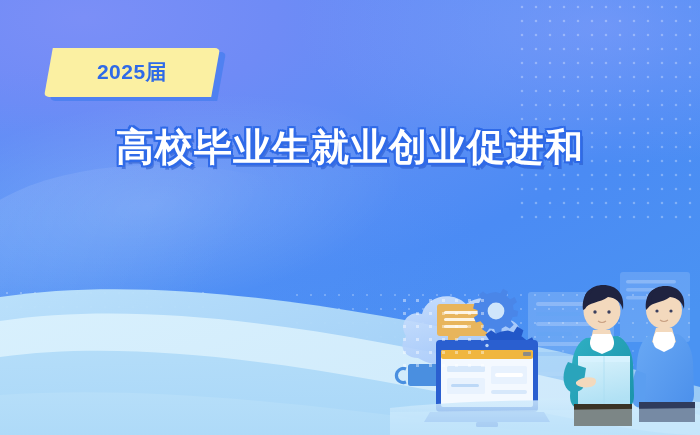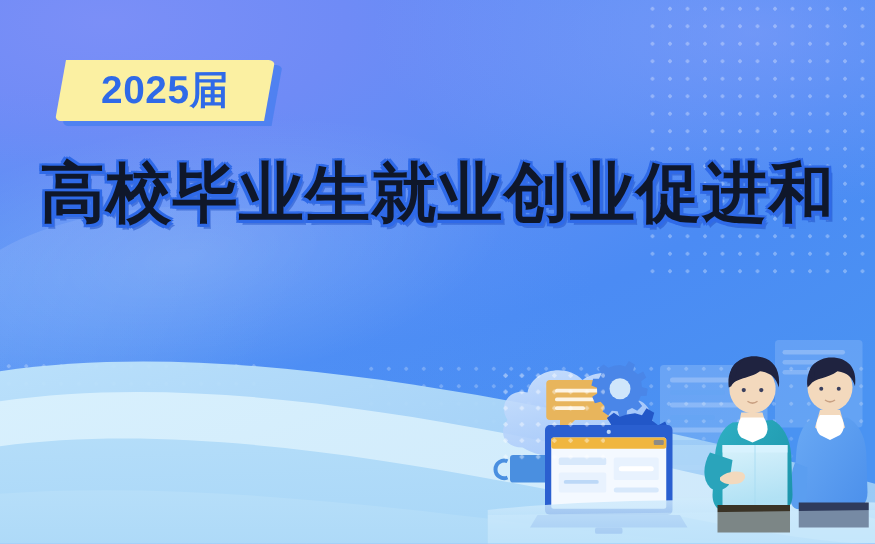--- a/index.html
+++ b/index.html
@@ -71,36 +71,36 @@
   .badge{
     position:relative;
     width:176px;height:49px;
     background:#fbf0a2;
     clip-path:polygon(5% 0, 100% 0, 95% 100%, 0% 100%);
     border-radius:5px;
     display:flex;align-items:center;justify-content:center;
   }
   .badge span{
     color:#2f6ae8;
-    font-size:31px;
+    font-size:21px;
     font-weight:700;
     letter-spacing:.5px;
     line-height:1;
     transform:translateY(-1px);
   }
 
   
   .title{
     position:absolute;left:0;right:0;top:126px;
     text-align:center;
     font-weight:700;
-    font-size:52px;
+    font-size:38px;
     line-height:1.12;
     letter-spacing:1px;
-    color:#0f172a;
+    color:#ffffff;
     text-shadow:
        2px 0 0 #2f6ae8, -2px 0 0 #2f6ae8, 0 2px 0 #2f6ae8, 0 -2px 0 #2f6ae8,
        2px 2px 0 #2f6ae8, -2px 2px 0 #2f6ae8, 2px -2px 0 #2f6ae8, -2px -2px 0 #2f6ae8,
        3px 4px 0 rgba(36,86,200,.55);
     white-space:nowrap;
   }
   .title .ln{display:block;}
   .title .ln2{margin-top:8px;}
 
   

